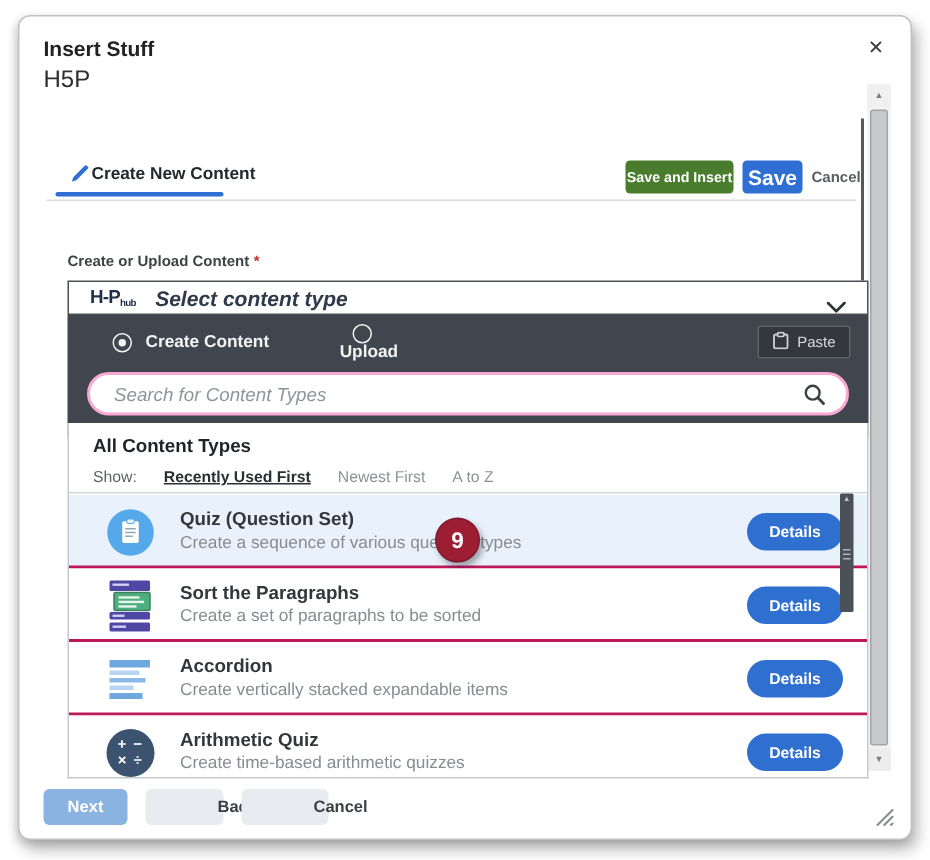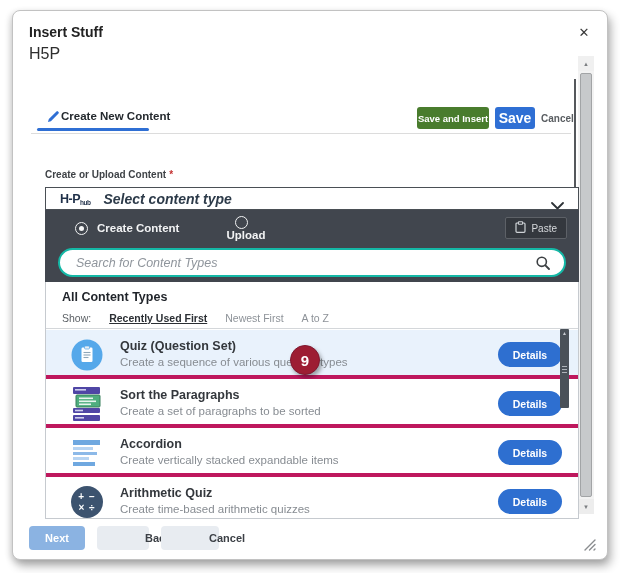--- a/index.html
+++ b/index.html
@@ -59,38 +59,38 @@
   .radio-opt.first { margin-left: 30px; } .radio-opt.second { margin-left: 38px; flex-direction: column; }
   .radio-circle { width: 13px; height: 13px; border: 1.5px solid #f2f3f4; border-radius: 50%;
     display: flex; align-items: center; justify-content: center; }
   .radio-dot { width: 5px; height: 5px; background: #f2f3f4; border-radius: 50%; }
   .radio-label { margin-left: 9px; font-size: 11.5px; font-weight: 600; color: #f2f3f4; }
   .paste-btn { position: absolute; right: 12px; top: 7px; height: 22px; padding: 0 9px;
     background: #34383e; border: 1px solid #5d6167; border-radius: 2px; color: #d6d9dc;
     font-size: 10px; display: flex; align-items: center; gap: 5px; cursor: pointer; }
 
   .search-wrap { position: absolute; left: 13px; top: 38px; width: 508px; height: 29px;
-    background: #fff; border: 2px solid #14b8a6; border-radius: 15px; }
+    background: #fff; border: 2px solid #f9a8d4; border-radius: 15px; }
   .search-input { position: absolute; inset: 0; width: 100%; height: 100%; border: none; background: transparent;
     padding: 0 40px 0 16px; font-family: "Liberation Sans", sans-serif; font-size: 12.5px; font-style: italic;
     color: #333; outline: none; border-radius: 15px; }
   .search-input::placeholder { color: #8f959c; font-style: italic; }
   .search-icon { position: absolute; right: 13px; top: 5px; cursor: pointer; }
 
   
   .list-box { left: 32px; top: 271px; width: 534px; height: 237px; background: #fff;
     border: 1px solid #c6cacf; border-top: none; overflow: hidden; }
   .list-heading { position: absolute; left: 16px; top: 8px; font-size: 12.5px; font-weight: bold; color: #1f2329; }
   .show-row { position: absolute; left: 16px; top: 30px; font-size: 10.5px; color: #5a5f64; display: flex; gap: 18px; }
   .filter { cursor: pointer; color: #8d9298; }
   .filter.active { color: #2b2f34; font-weight: bold; text-decoration: underline; }
   .list-divider { position: absolute; left: 0; top: 46px; width: 100%; height: 1px; background: #d4d7da; }
 
   .ct-item { position: absolute; left: 0; width: 100%; height: 49px; background: #fff;
-    border-bottom: 4px solid #be185d; cursor: pointer; text-decoration: underline; }
+    border-bottom: 2px solid #be185d; cursor: pointer; text-decoration: underline; }
   .ct-item.hl { background: #e9f2fc; }
   .ct-icon { position: absolute; left: 24px; top: 8px; width: 34px; height: 34px;
     display: flex; align-items: center; justify-content: center; }
   .ct-title { position: absolute; left: 74px; top: 9px; font-size: 12.5px; font-weight: 600; color: #33373c; }
   .ct-desc { position: absolute; left: 74px; top: 26px; font-size: 11.5px; color: #878c92; }
   .details-btn { position: absolute; right: 16px; top: 12px; width: 64px; height: 25px;
     background: #2e6fd0; color: #fff; font-size: 10.5px; font-weight: bold;
     border: none; border-radius: 13px; cursor: pointer; }
 
   .icon-arith { width: 32px; height: 32px; border-radius: 50%; background: #3c536f; color: #fff;

